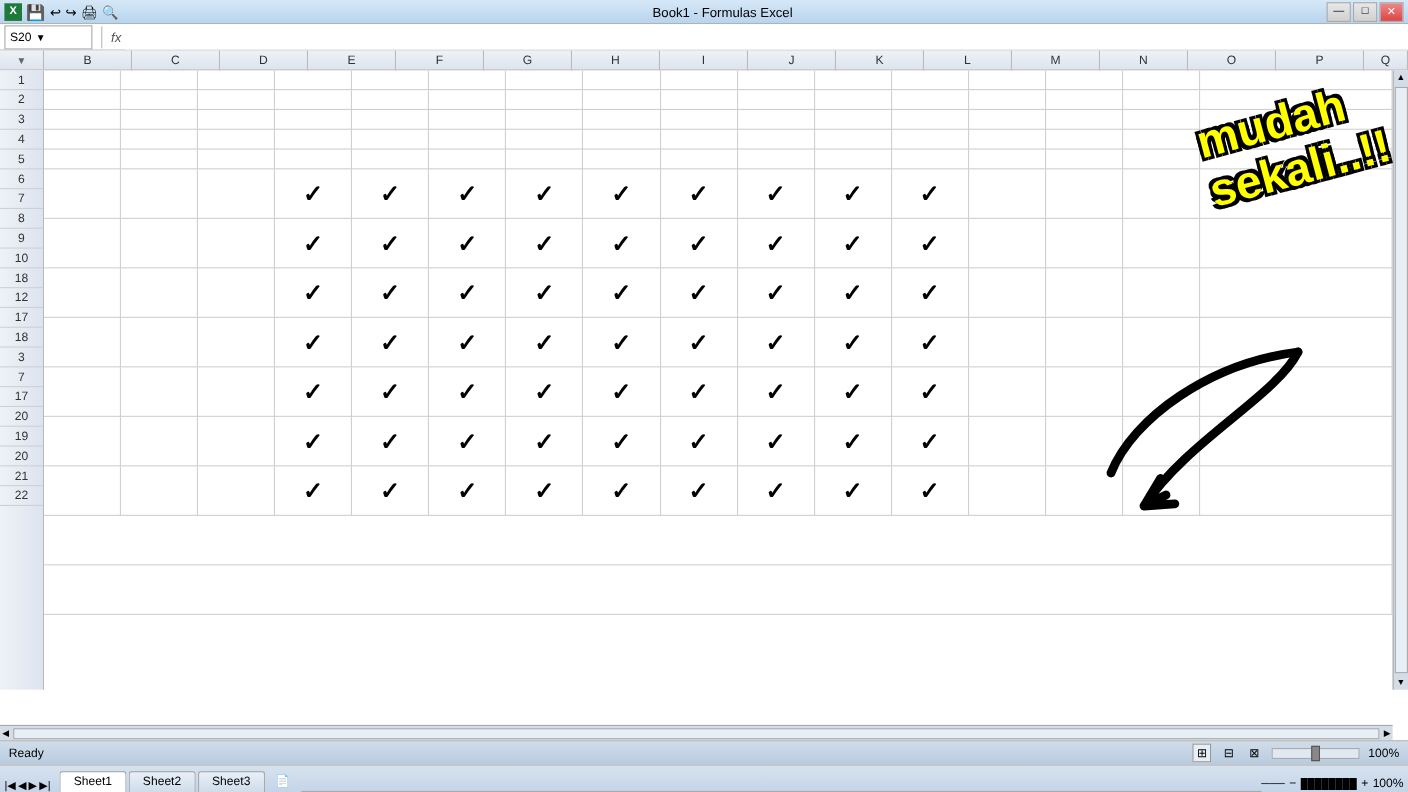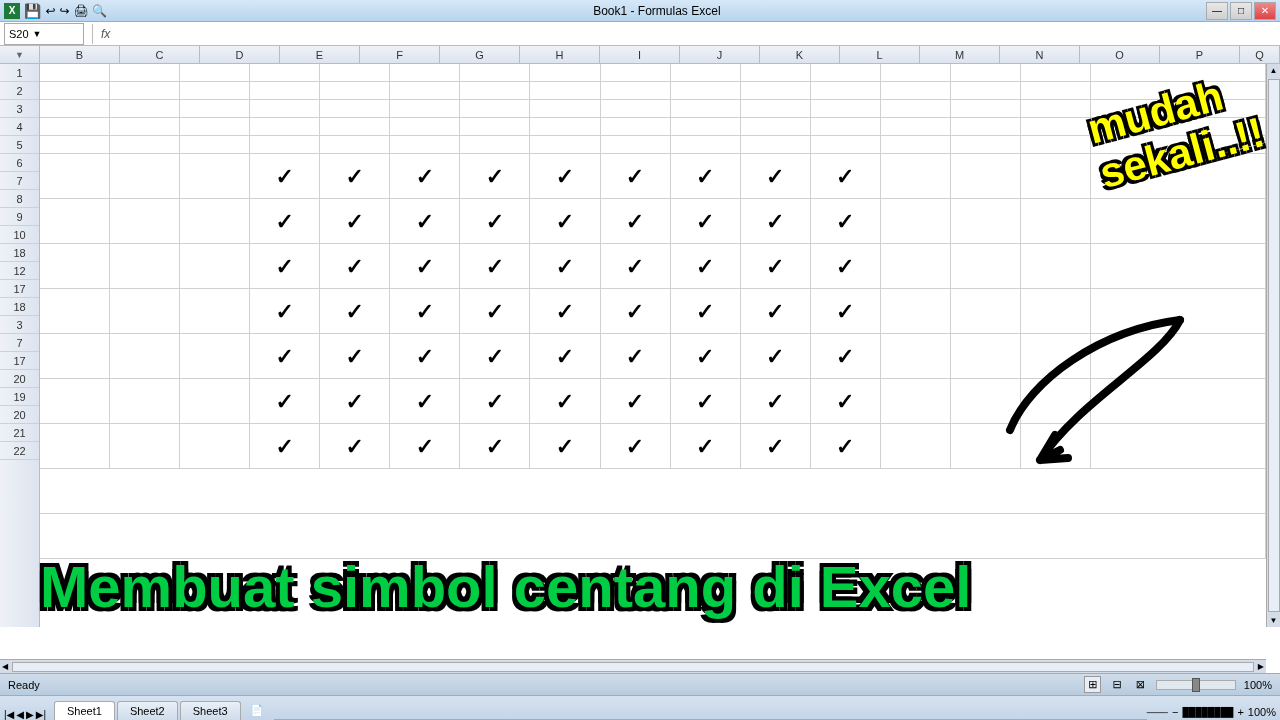--- a/index.html
+++ b/index.html
@@ -531,23 +531,20 @@
 
   <svg class="arrow-svg" width="200" height="200" style="position:absolute;right:80px;top:300px;">
     <path d="M 180 20 C 160 60, 80 100, 40 160 L 60 150 M 40 160 L 55 135 M 40 160 L 68 158" stroke="#000" stroke-width="8" fill="none" stroke-linecap="round" stroke-linejoin="round"></path>
     <path d="M 180 20 C 100 30, 30 80, 10 130" stroke="#000" stroke-width="8" fill="none" stroke-linecap="round"></path>
   </svg>
 
   <div class="overlay-text-yellow">
     mudah<br>sekali..!!
   </div>
 
-  <div class="overlay-text-green">
-    Membuat simbol centang di Excel
-  </div>
 
   <div style="position:absolute;bottom:47px;left:0;right:14px;height:14px;background:#d4dce8;border-top:1px solid #aaa;display:flex;align-items:center;">
     <div style="font-size:8px;padding:2px;">◀</div>
     <div style="flex:1;height:10px;background:#e8eef5;margin:2px;border:1px solid #aaa;"></div>
     <div style="font-size:8px;padding:2px;">▶</div>
   </div>
 
   <div class="status-bar">
     <div>Ready</div>
     <div class="status-right">

